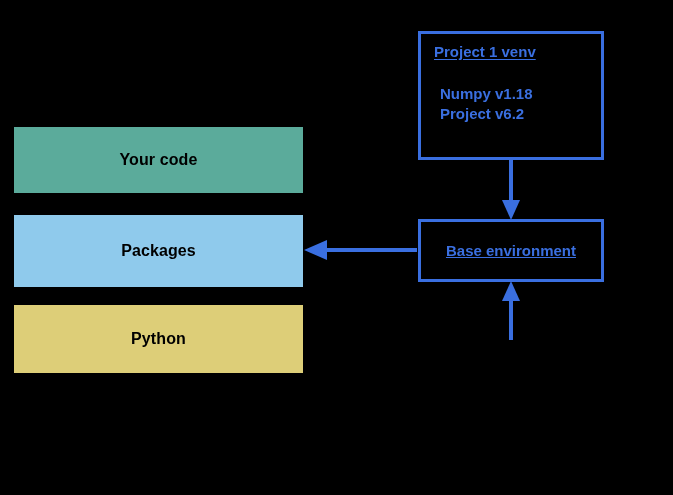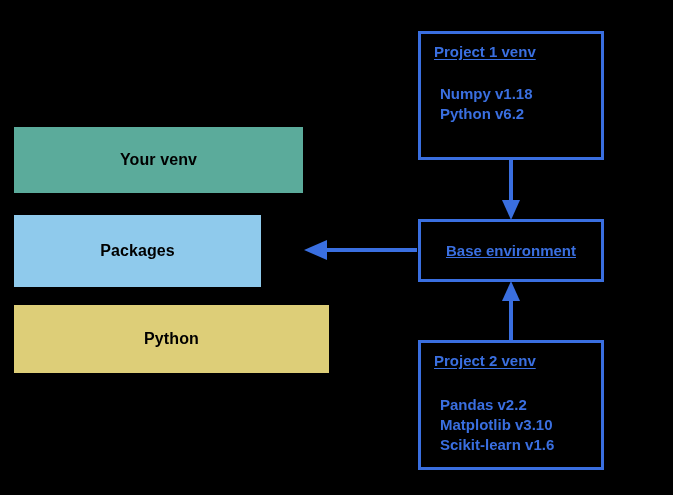--- a/index.html
+++ b/index.html
@@ -35,26 +35,26 @@
     color: #000000;
     letter-spacing: 0.1px;
   }
   .block-yourcode {
     left: 14px;  top: 127px;
     width: 289px; height: 66px;
     background: #5BAB9B;
   }
   .block-packages {
     left: 14px;  top: 215px;
-    width: 247px; height: 72px;
+    width: 289px; height: 72px;
     background: #8FCAEC;
   }
   .block-python {
     left: 14px;  top: 305px;
-    width: 315px; height: 68px;
+    width: 289px; height: 68px;
     background: #DDCE78;
   }
 
   
   .venv-box {
     position: absolute;
     border: 3px solid #3A6FE0;
     box-sizing: border-box;
     background: transparent;
     color: #3A6FE0;
@@ -117,51 +117,43 @@
     height: 495px;
     pointer-events: none;
   }
 </style>
 </head>
 <body>
 
 <div id="canvas">
 
   <div class="stack-block block-yourcode">
-    <span>Your venv</span>
+    <span>Your code</span>
   </div>
 
   <div class="stack-block block-packages">
     <span>Packages</span>
   </div>
 
   <div class="stack-block block-python">
     <span>Python</span>
   </div>
 
   <div class="venv-box box-project1">
     <div class="venv-title">Project 1 venv</div>
     <ul class="venv-list">
       <li>Numpy v1.18</li>
-      <li>Python v6.2</li>
+      <li>Project v6.2</li>
     </ul>
   </div>
 
   <div class="venv-box box-base">
     <span class="base-label">Base environment</span>
   </div>
 
-  <div class="venv-box box-project2">
-    <div class="venv-title">Project 2 venv</div>
-    <ul class="venv-list">
-      <li>Pandas v2.2</li>
-      <li>Matplotlib v3.10</li>
-      <li>Scikit-learn v1.6</li>
-    </ul>
-  </div>
 
   <svg class="arrow-svg" viewBox="0 0 673 495">
 
     <g>
       <line x1="511" y1="160" x2="511" y2="209" stroke="#3A6FE0" stroke-width="4"></line>
       <polygon points="511,220 502,200 520,200" fill="#3A6FE0"></polygon>
     </g>
 
     <g>
       <line x1="511" y1="340" x2="511" y2="292" stroke="#3A6FE0" stroke-width="4"></line>

